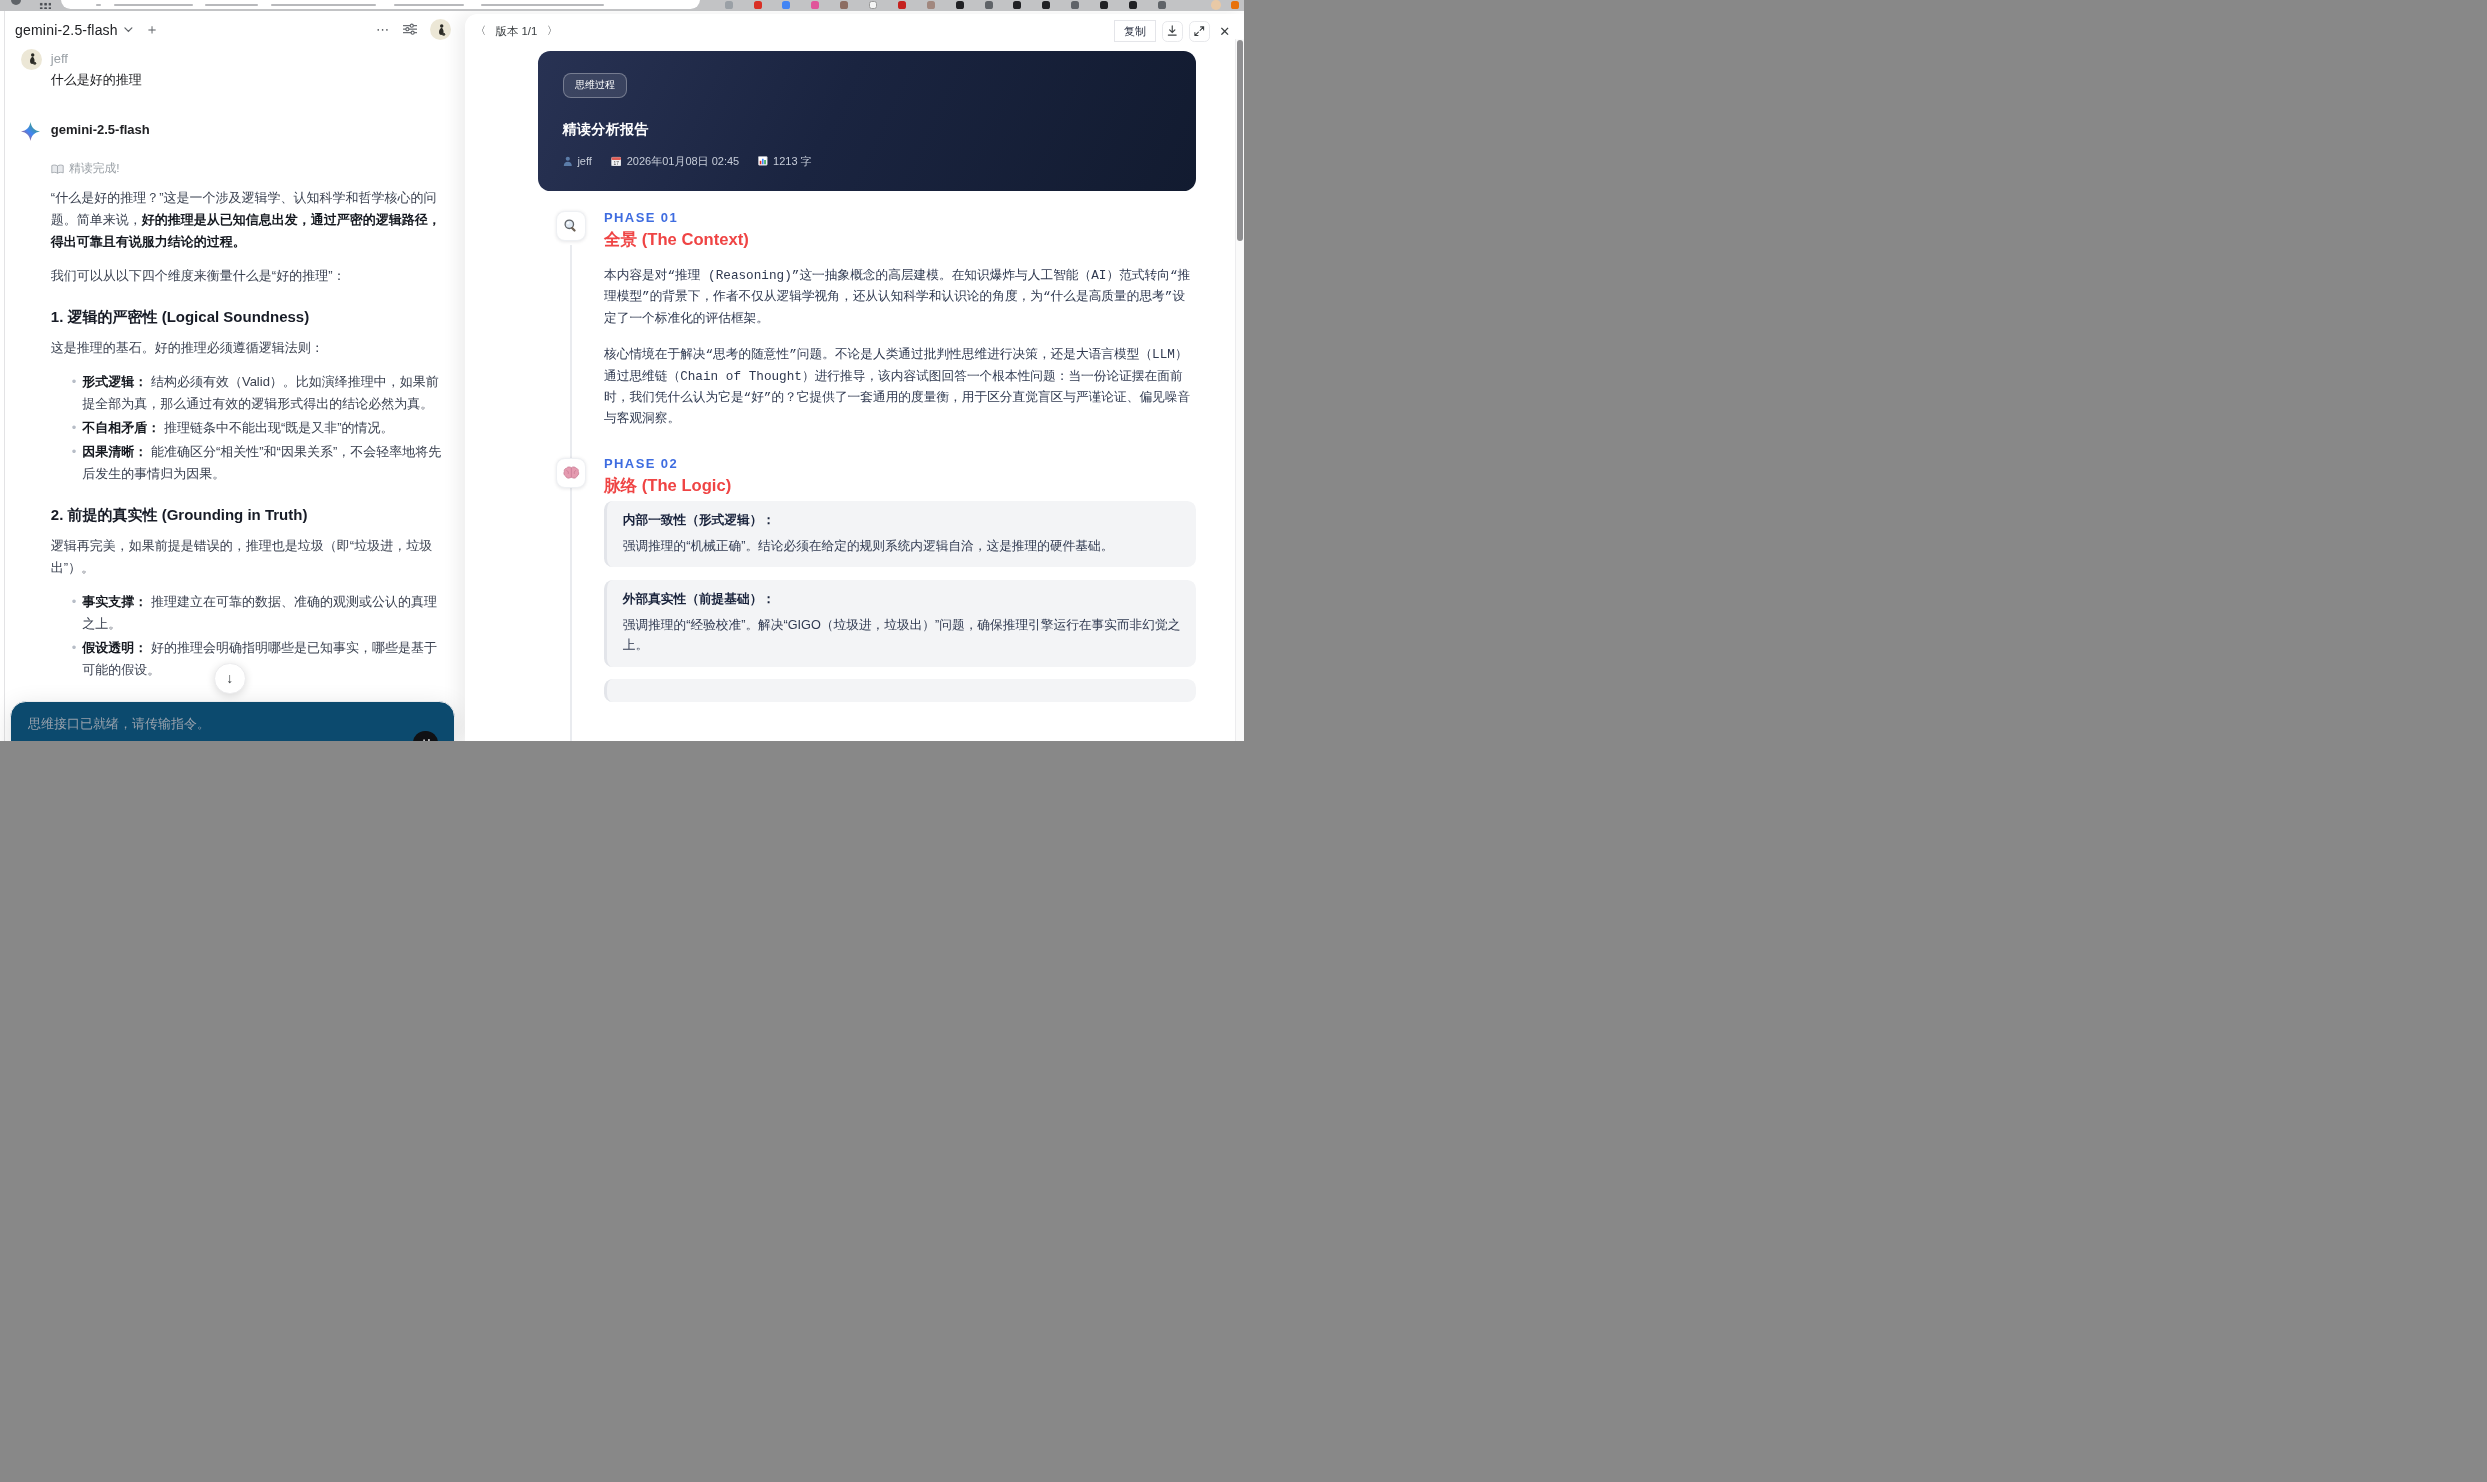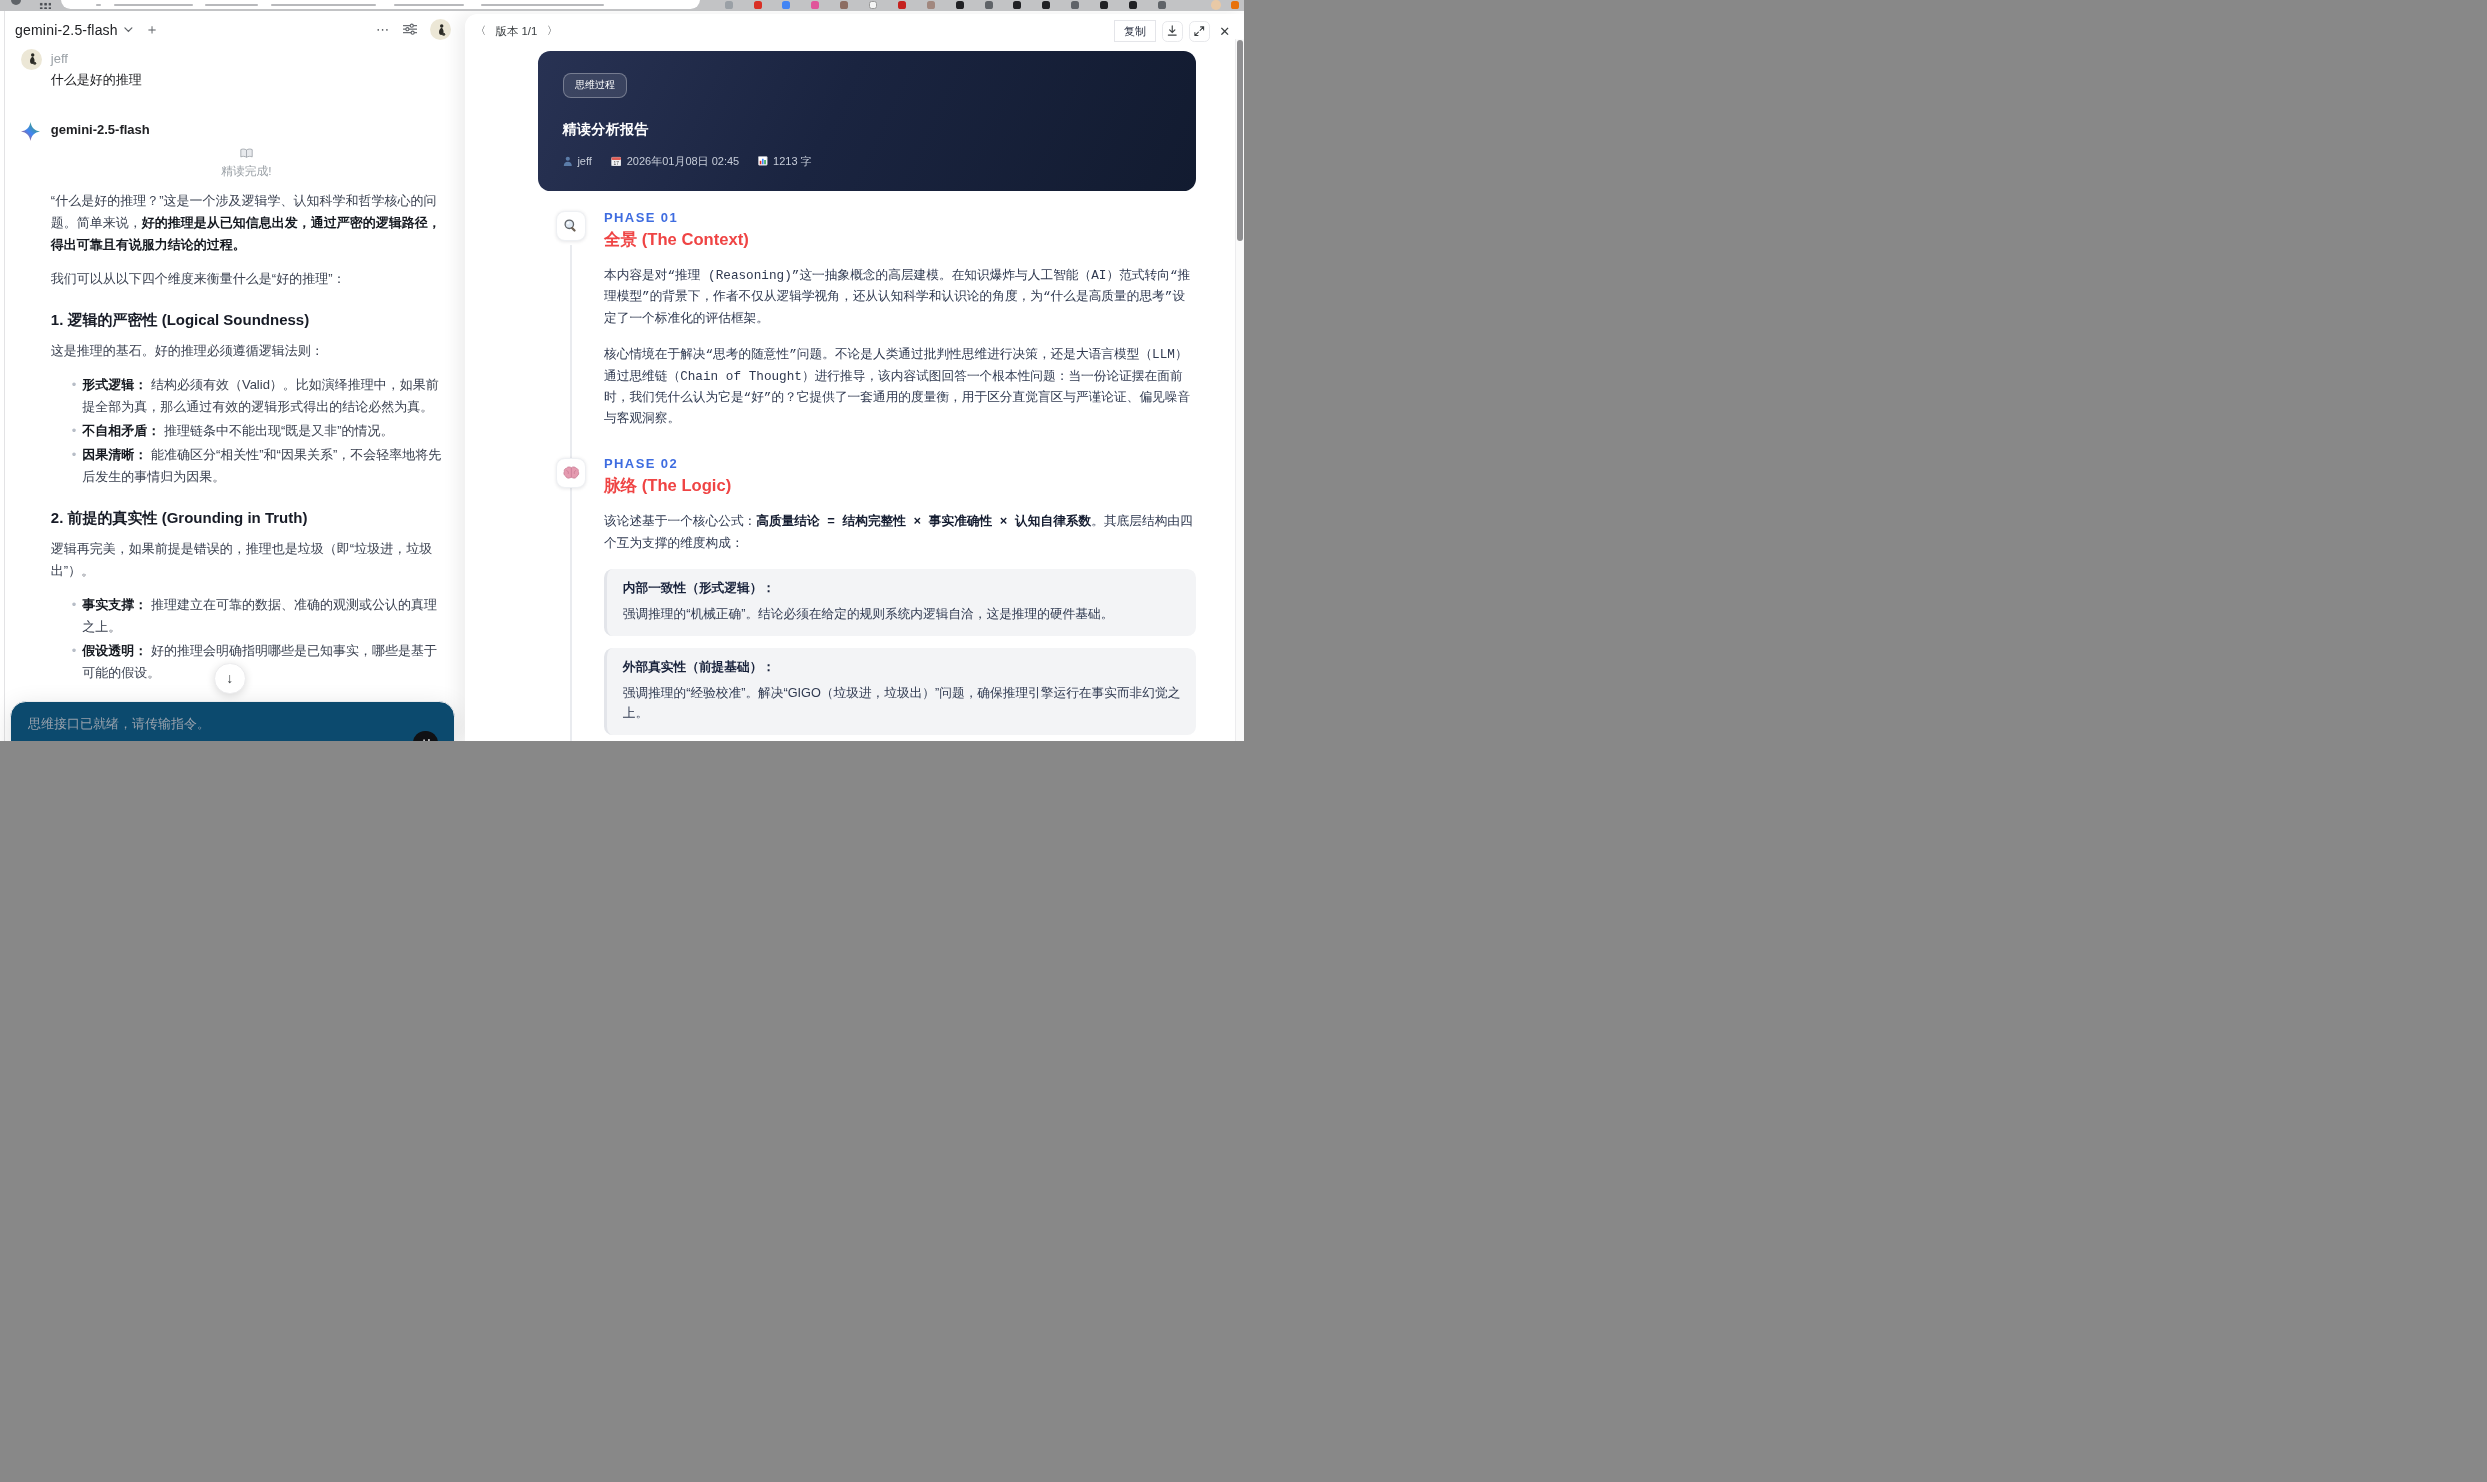--- a/index.html
+++ b/index.html
@@ -29,21 +29,21 @@
   .avatar { width:21px; height:21px; border-radius:50%; background:#ece7d6; overflow:hidden; display:flex; align-items:center; justify-content:center; }
 
   .chat { position:absolute; left:0; top:33px; right:0; bottom:0; overflow:hidden; padding:5.3px 23px 0 21px; }
   .msg-row { display:flex; }
   .msg-avatar { flex:0 0 21px; margin-right:8.8px; }
   .msg-body { flex:1; min-width:0; }
   .user-name { font-size:13px; color:#9aa0a6; font-weight:500; padding-top:2.6px; }
   .user-text { font-size:13px; color:#202124; margin-top:4.4px; }
   .asst-row { margin-top:31.5px; }
   .asst-name { font-size:13px; font-weight:700; color:#202124; padding-top:1.8px; }
-  .asst-status { margin-top:11px; font-size:11.8px; color:#9aa0a6; display:flex; align-items:center; gap:5.3px;flex-direction:column; }
+  .asst-status { margin-top:24px; font-size:11.8px; color:#9aa0a6; display:flex; align-items:center; gap:5.3px; }
   .md { margin-top:10px; font-size:13px; line-height:22px; color:#3a4150; }
   .md p { margin-bottom:12.3px; }
   .md strong, .md b { color:#14181f; }
   .md h3 { font-size:15px; font-weight:800; color:#171b26; margin:19px 0 8.8px; }
   .md ul { list-style:none; margin:1.8px 0 8.8px; }
   .md li { position:relative; padding-left:31.5px; margin-bottom:1.8px; }
   .md li::before { content:"•"; position:absolute; left:21px; color:#b7bdc7; }
 
   .scroll-down-btn { position:absolute; left:214px; top:652px; width:31.5px; height:31.5px; border-radius:50%;
       background:#fff; border:0.9px solid #ececee; box-shadow:0 1.8px 8.8px rgba(0,0,0,.14);
@@ -346,23 +346,20 @@
   <div class="phase">
     <div class="phase-icon">
 
       <svg class="ic-brain" width="16.6" height="14" viewBox="0 0 19 16" style="display: block;">
         <path d="M9.5 2 C8 .5 5 .8 4 2.5 C2 2.8 1 4.5 1.5 6.5 C.5 8 1 10.5 3 11.5 C3.5 13.5 6 14.5 8 13.5 L9.5 13 L11 13.5 C13 14.5 15.5 13.5 16 11.5 C18 10.5 18.5 8 17.5 6.5 C18 4.5 17 2.8 15 2.5 C14 .8 11 .5 9.5 2 Z" fill="#e59bb0" stroke="#c4758f" stroke-width="0.8"></path>
         <path d="M9.5 2 V13 M4 5 C5.5 5.5 6.5 7 6 9 M15 5 C13.5 5.5 12.5 7 13 9" stroke="#c4758f" stroke-width="0.8" fill="none"></path>
       </svg>
     </div>
     <div class="phase-label">PHASE 02</div>
     <div class="phase-title">脉络 (The Logic)</div>
-    <div class="phase-paras">
-                  <p><span>该论述基于一个核心公式：</span><b>高质量结论 = 结构完整性 × 事实准确性 × 认知自律系数</b><span>。其底层结构由四个互为支撑的维度构成：</span></p>
-                </div>
     <div class="cards">
   <div class="card">
     <div class="card-title">内部一致性（形式逻辑）：</div>
     <div class="card-body">强调推理的“机械正确”。结论必须在给定的规则系统内逻辑自洽，这是推理的硬件基础。</div>
   </div>
 
   <div class="card">
     <div class="card-title">外部真实性（前提基础）：</div>
     <div class="card-body">强调推理的“经验校准”。解决“GIGO（垃圾进，垃圾出）”问题，确保推理引擎运行在事实而非幻觉之上。</div>
   </div>

